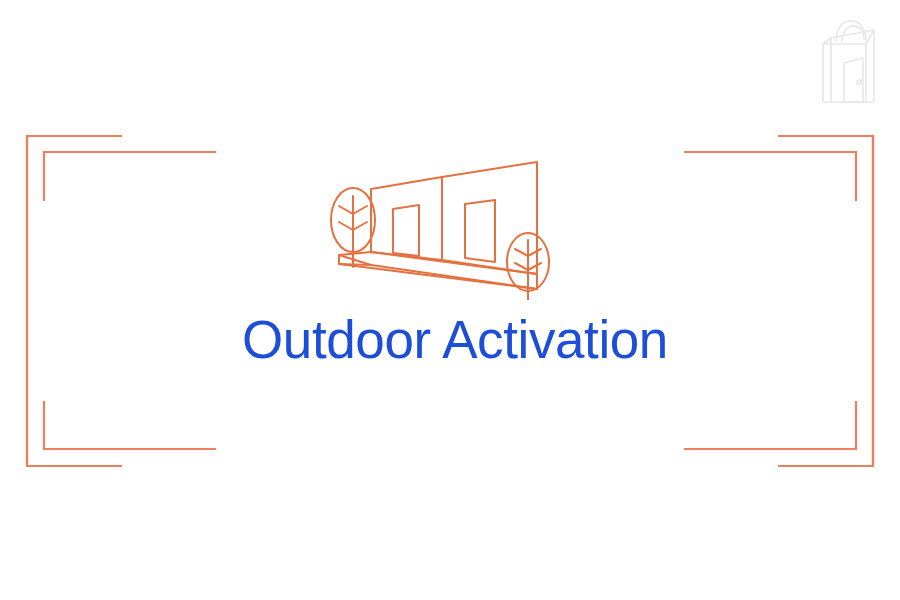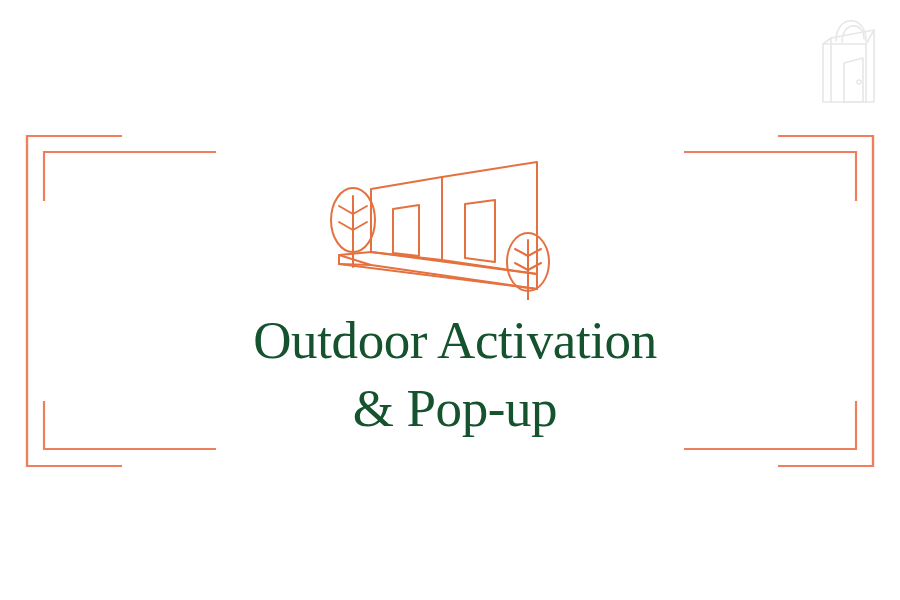--- a/index.html
+++ b/index.html
@@ -51,22 +51,22 @@
   
   .title-block {
     position: absolute;
     left: 0;
     right: 0;
     top: 306px;
     text-align: center;
   }
   .title-line {
     display: block;
-    color: #14532d;
-    font-family: Liberation Serif, serif;
+    color: #1d4ed8;
+    font-family: Liberation Sans, sans-serif;
     font-size: 53px;
     line-height: 68px;
     font-weight: 400;
     letter-spacing: -0.4px;
     white-space: nowrap;
     padding-left: 10px;
   }
 </style>
 </head>
 <body>
@@ -145,16 +145,15 @@
           <path d="M 203 104 L 190 97 M 203 104 L 216 97"></path>
           <path d="M 203 118 L 190 111 M 203 118 L 216 111"></path>
         </g>
 
       </g>
     </svg>
   </div>
 
   <div class="title-block">
     <span class="title-line">Outdoor Activation</span>
-    <span class="title-line">&amp; Pop-up</span>
   </div>
 
 </div>
 
 </body></html>

